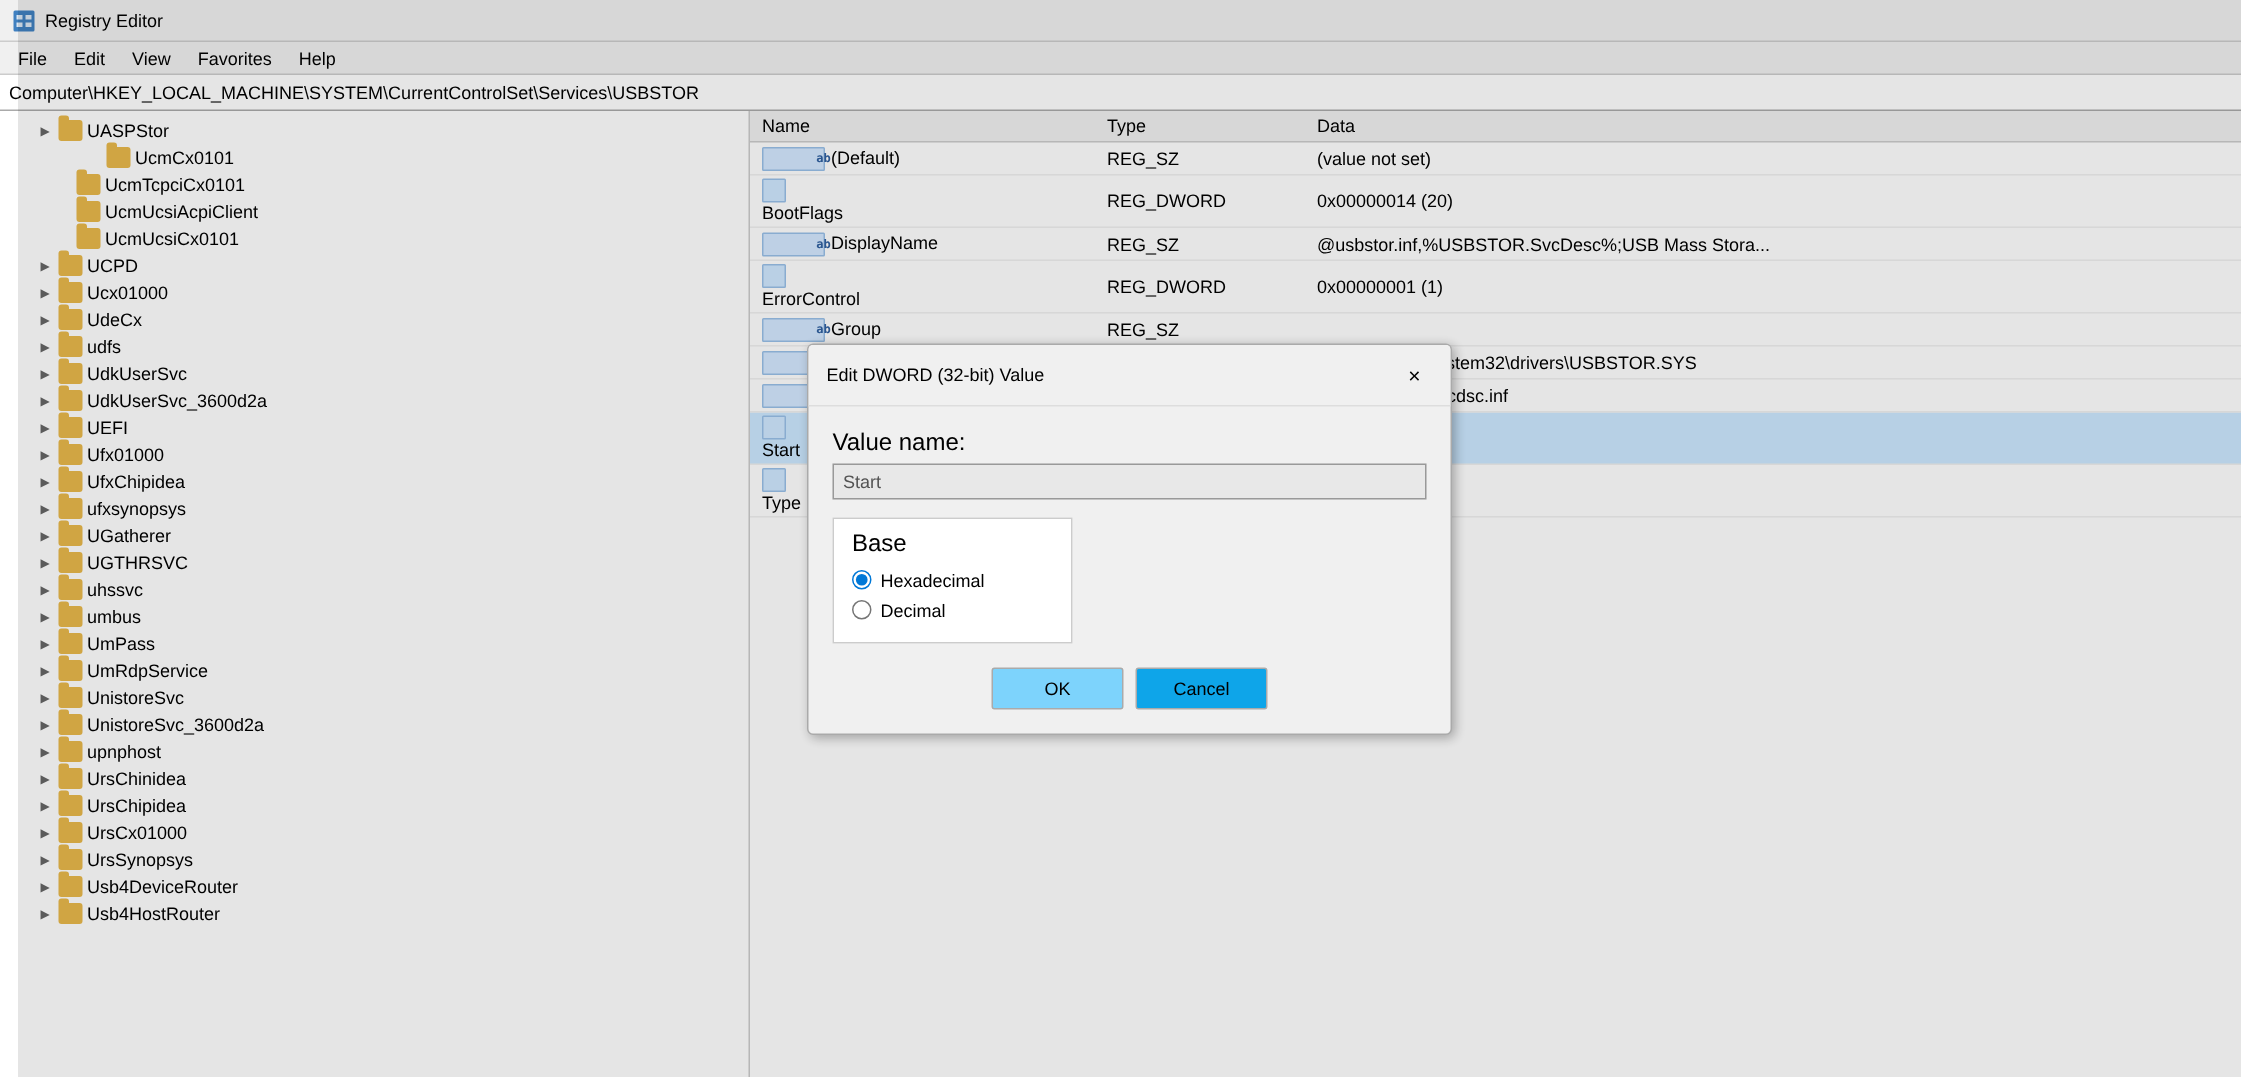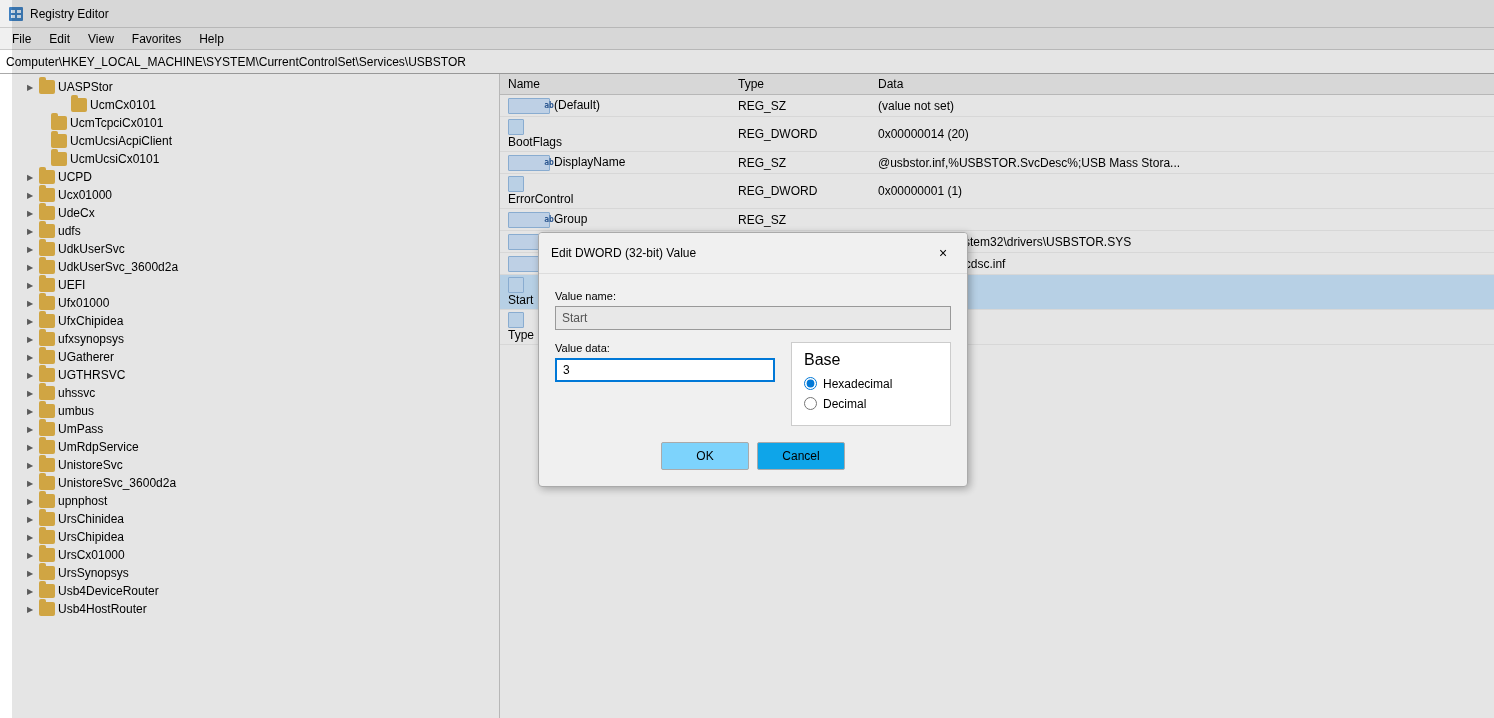--- a/index.html
+++ b/index.html
@@ -197,21 +197,21 @@
       font-size: 14px;
       display: flex;
       align-items: center;
       justify-content: center;
       border-radius: 3px;
     }
     #dialog-body {
       padding: 16px;
     }
     .dialog-label {
-      font-size: 11px;
+      font-size: 16px;
       margin-bottom: 4px;
     }
     .dialog-input {
       width: 100%;
       height: 24px;
       border: 1px solid #999;
       padding: 2px 6px;
       font-size: 12px;
       background: #fff;
       margin-bottom: 12px;
@@ -547,24 +547,20 @@
     <div id="dialog-titlebar">
       <span>Edit DWORD (32-bit) Value</span>
       <button id="dialog-close">×</button>
     </div>
 
     <div id="dialog-body">
       <div class="dialog-label">Value name:</div>
       <input class="dialog-input" type="text" disabled="" value="Start" style="">
 
       <div class="dialog-row">
-        <div class="dialog-value-section">
-          <div class="dialog-label">Value data:</div>
-          <input class="dialog-value-input" type="text" value="3" style="">
-        </div>
         <div class="dialog-base-section">
           <div class="dialog-base-title">Base</div>
           <div class="radio-row">
             <input type="radio" name="base" id="hex-radio" checked="" style="">
             <label for="hex-radio">Hexadecimal</label>
           </div>
           <div class="radio-row">
             <input type="radio" name="base" id="dec-radio" style="">
             <label for="dec-radio">Decimal</label>
           </div>

